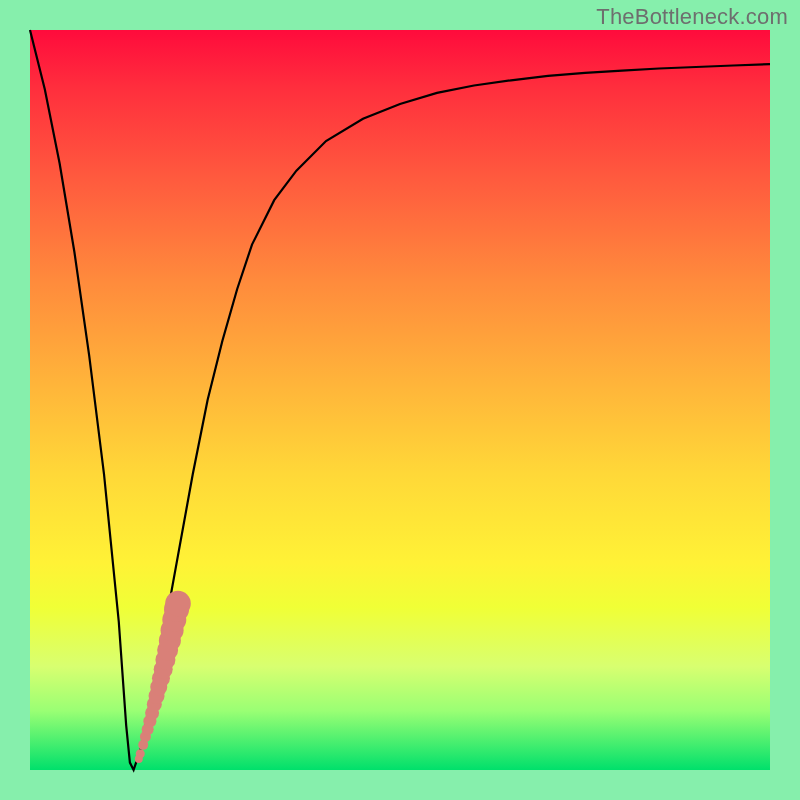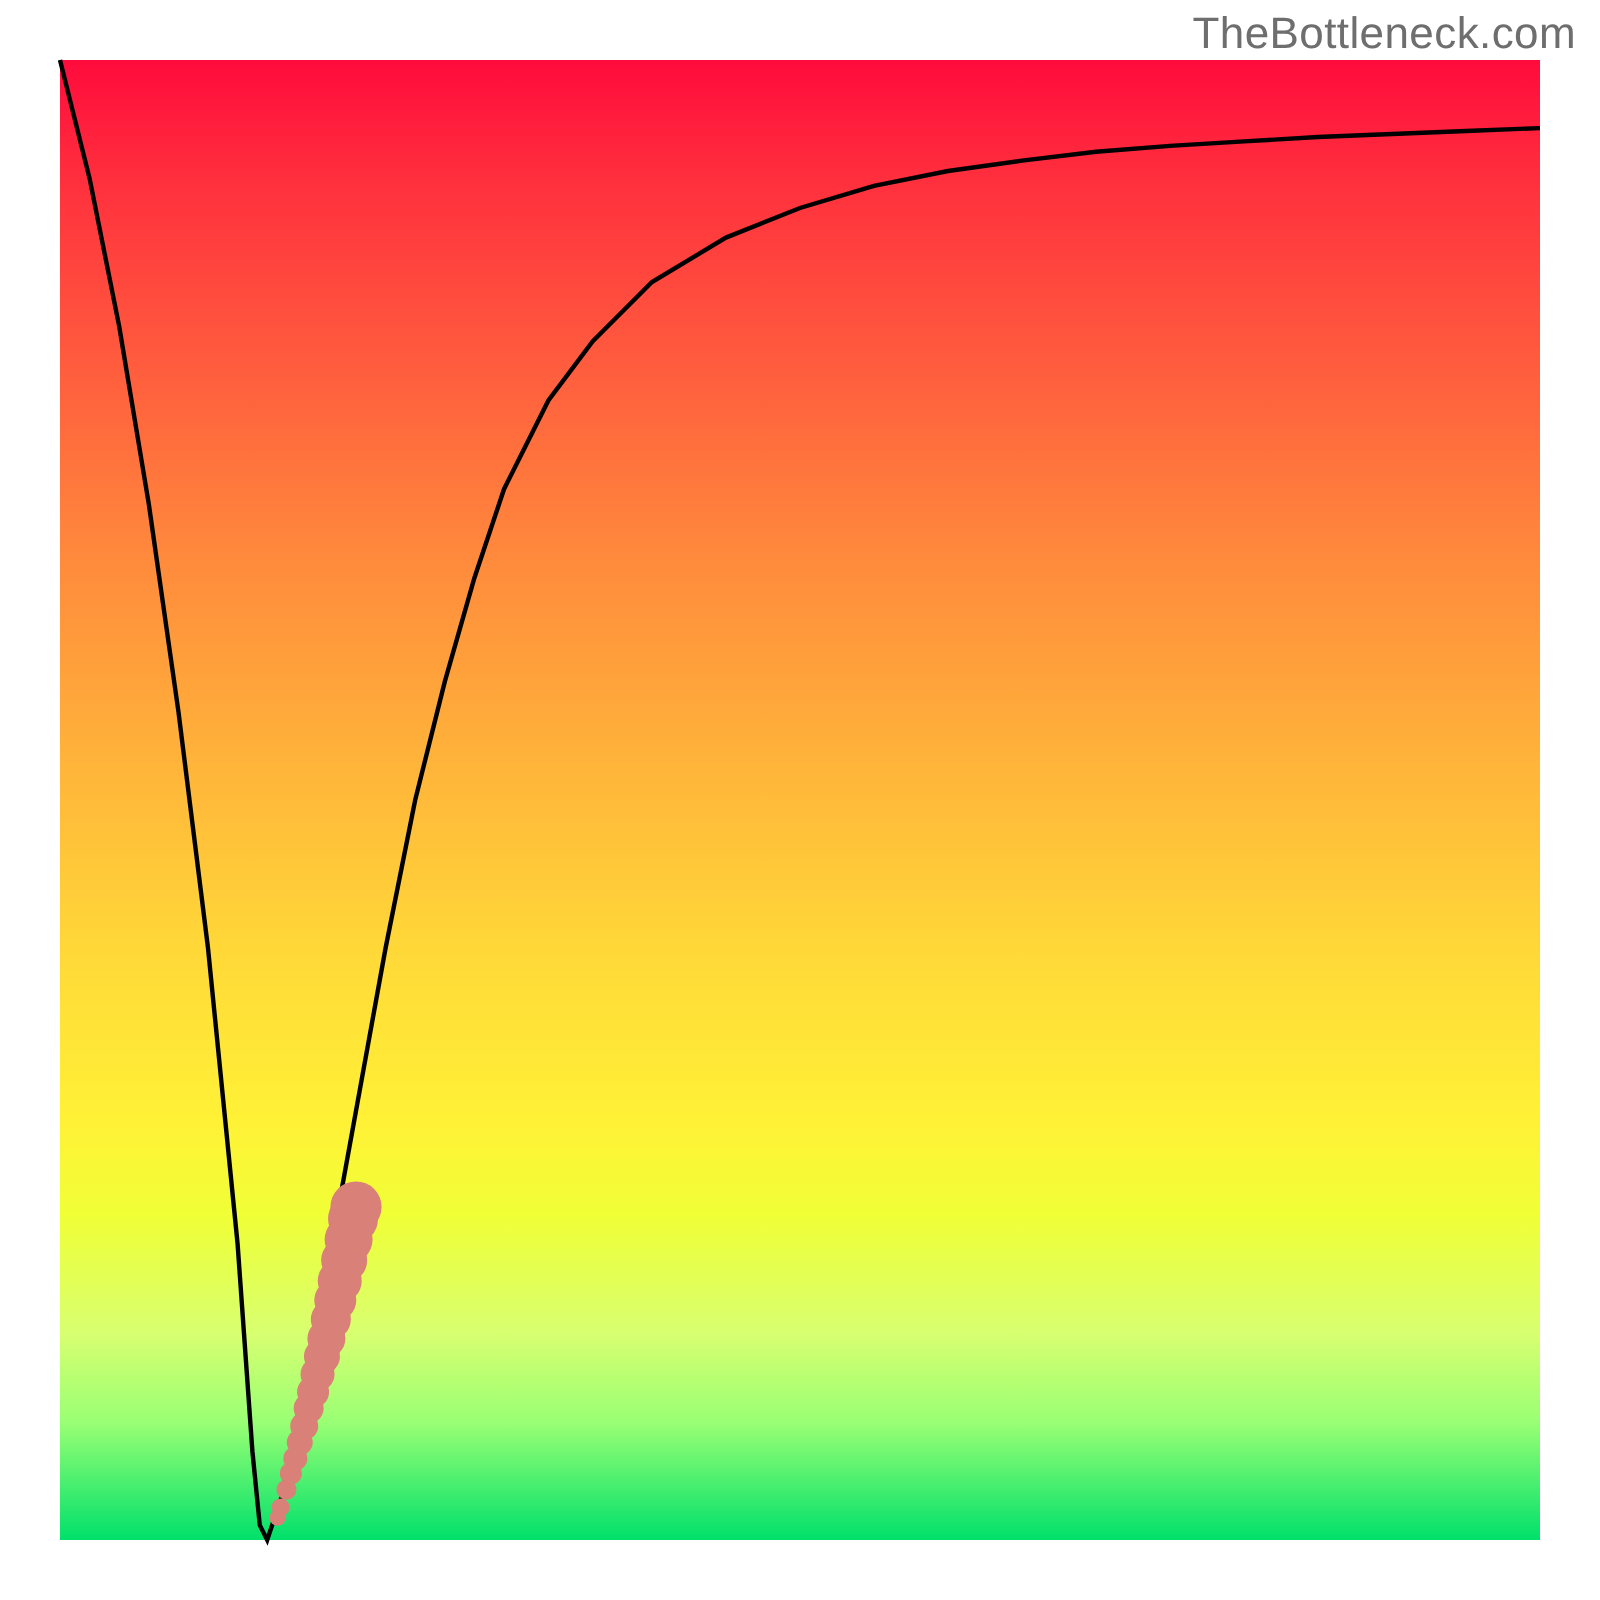--- a/index.html
+++ b/index.html
@@ -8,21 +8,21 @@
     width: 800px;
     height: 800px;
     background: #000;
     overflow: hidden;
     font-family: Arial, Helvetica, sans-serif;
   }
   .frame {
     position: relative;
     width: 800px;
     height: 800px;
-    background: #ffffff;
+    background: #86efac;
     text-decoration: underline;
   }
   .plot {
     position: absolute;
     left: 30px;
     top: 30px;
     width: 740px;
     height: 740px;
     
     background: linear-gradient(

